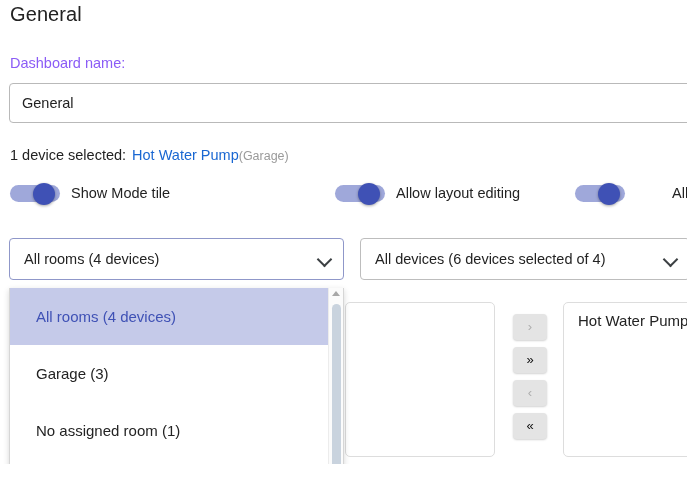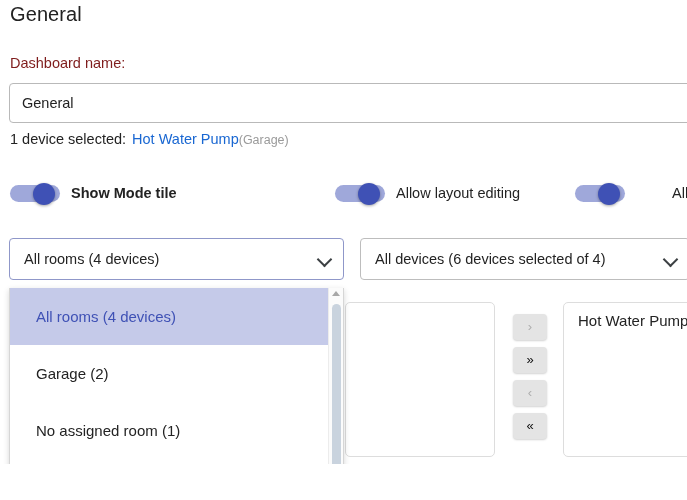--- a/index.html
+++ b/index.html
@@ -26,42 +26,42 @@
     font-weight: 400;
     color: #222222;
     letter-spacing: .1px;
   }
 
   
   .field-label {
     position: absolute;
     left: 10px; top: 55px;
     font-size: 14.5px;
-    color: #7f1d1d;
+    color: #8b5cf6;
   }
 
   
   .text-input {
     position: absolute;
     left: 9px; top: 83px;
     width: 700px; height: 40px;
     border: 1px solid #b9b9b9;
     border-radius: 4px;
     background: #fff;
     font-family: "Liberation Sans", sans-serif;
     font-size: 14.5px;
     color: #232323;
     padding: 0 12px;
     outline: none;
   }
 
   
   .device-line {
     position: absolute;
-    left: 10px; top: 131px;
+    left: 10px; top: 147px;
     font-size: 14.5px;
     color: #232323;
     white-space: nowrap;
   }
   .device-line .lnk {
     color: #1967d2;
     margin-left: 6px;
     cursor: pointer;
   }
   .device-line .room {
@@ -223,21 +223,21 @@
 
   <div class="field-label">Dashboard name:</div>
   <input class="text-input" type="text" value="General" style="">
 
   <div class="device-line">
     <span>1 device selected:</span><span class="lnk">Hot Water Pump</span><span class="room">(Garage)</span>
   </div>
 
   <div class="toggle-row">
 
-    <div class="toggle-item" style="left:10px;top:0;font-weight:bold;">
+    <div class="toggle-item" style="left:10px;top:0;">
       <span class="switch">
         <span class="track"></span>
         <span class="thumb"></span>
       </span>
       <span class="switch-label">Show Mode tile</span>
     </div>
 
     <div class="toggle-item" style="left:335px;top:0;justify-content:flex-end;">
       <span class="switch">
         <span class="track"></span>
@@ -274,21 +274,21 @@
     <button class="xfer-btn disabled">‹</button>
     <button class="xfer-btn">«</button>
   </div>
 
   <div class="list-panel" style="left:563px;top:302px;width:160px;height:155px;">
     <div class="list-item-row">Hot Water Pump</div>
   </div>
 
   <div class="dropdown">
     <div class="dd-option selected">All rooms (4 devices)</div>
-    <div class="dd-option">Garage (2)</div>
+    <div class="dd-option">Garage (3)</div>
     <div class="dd-option">No assigned room (1)</div>
     <div class="dd-scroll">
       <span class="arrow-up"></span>
       <span class="thumb"></span>
     </div>
   </div>
 
 </div>
 
 </body></html>

